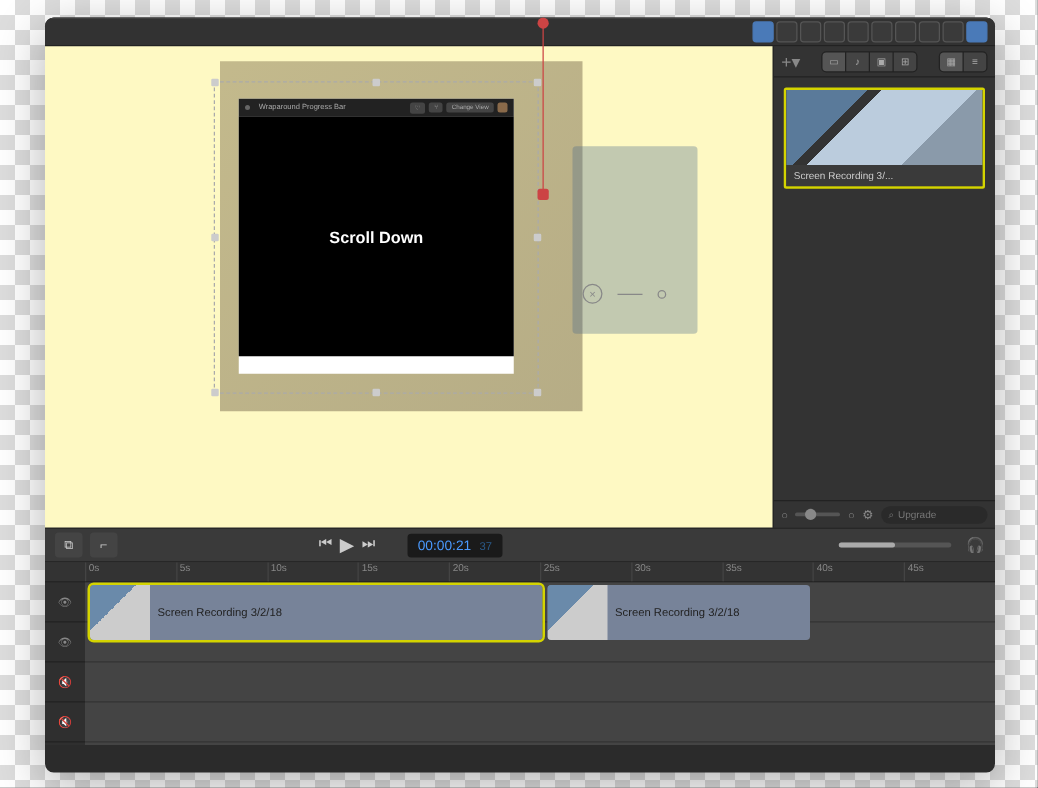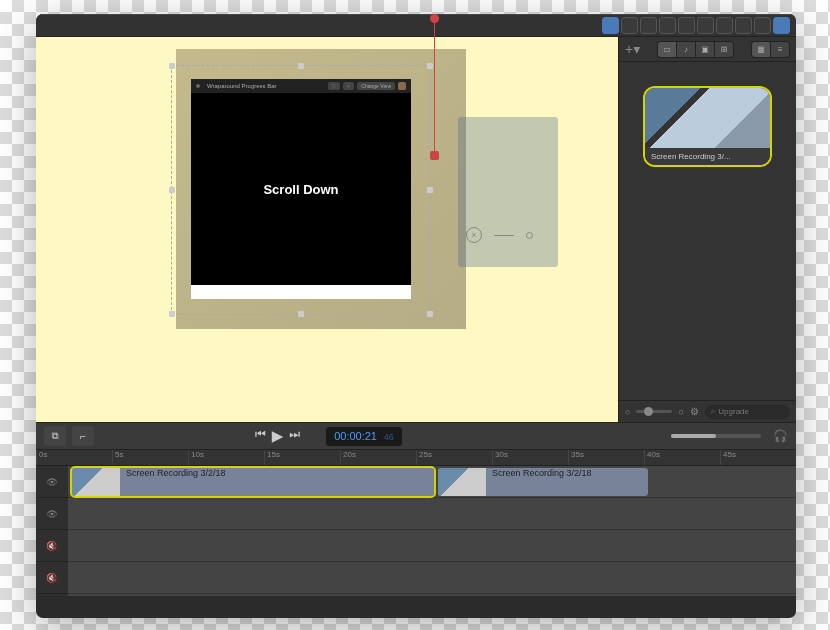--- a/index.html
+++ b/index.html
@@ -39,49 +39,49 @@
   .node{width:16px;height:16px;border:1px solid #888;border-radius:50%;display:flex;align-items:center;justify-content:center;color:#888;font-size:9px}
   .node-line{width:20px;height:1px;background:#888}
   .node-sm{width:7px;height:7px;border:1px solid #888;border-radius:50%}
   .sidebar{width:178px;background:#333;border-left:1px solid #222;display:flex;flex-direction:column}
   .sb-tabs{height:25px;display:flex;align-items:center;padding:0 6px;gap:6px;border-bottom:1px solid #222;justify-content:space-between}
   .sb-tab-grp{display:flex;gap:1px;background:#222;border-radius:4px;padding:1px}
   .sb-tab{width:18px;height:15px;background:#444;font-size:8px;display:flex;align-items:center;justify-content:center;color:#aaa}
   .sb-tab:first-child{border-radius:3px 0 0 3px}.sb-tab:last-child{border-radius:0 3px 3px 0}
   .sb-tab.on{background:#555}
   .sb-add{color:#888;font-size:14px}
-  .media-item{margin:24px;border:2px solid #d4d400;border-radius:12px;overflow:hidden}
+  .media-item{margin:8px;border:2px solid #d4d400;border-radius:2px;overflow:hidden}
   .media-thumb{height:60px;background:linear-gradient(135deg,#5a7a9a 30%,#333 30%,#333 35%,#bbccdd 35%,#bbccdd 70%,#8a9aaa 70%)}
   .media-label{background:#3a3a3a;color:#ccc;font-size:8px;padding:4px 6px}
   .sb-foot{margin-top:auto;height:22px;border-top:1px solid #222;display:flex;align-items:center;gap:6px;padding:0 6px}
   .sb-slider{width:36px;height:3px;background:#555;border-radius:2px;position:relative}
   .sb-slider::after{content:"";position:absolute;left:8px;top:-3px;width:9px;height:9px;background:#888;border-radius:50%}
   .sb-search{flex:1;height:14px;background:#2a2a2a;border-radius:7px;color:#777;font-size:8px;display:flex;align-items:center;padding:0 6px;gap:3px}
   .sb-gear{color:#888;font-size:10px}
   .transport{height:28px;background:#3a3a3a;border-top:1px solid #222;border-bottom:1px solid #222;display:flex;align-items:center;padding:0 8px;gap:6px}
   .tr-btn{width:22px;height:20px;background:#444;border-radius:3px;display:flex;align-items:center;justify-content:center;color:#ccc;font-size:10px}
   .tr-play{display:flex;gap:6px;margin-left:155px}
   .tr-pi{color:#ccc;font-size:12px}
   .timecode{background:#1a1a1a;border-radius:3px;padding:3px 8px;color:#4a9aff;font-size:11px;font-family:monospace;margin-left:20px}
   .timecode .f{color:#2a5a8a;font-size:9px}
   .vol{margin-left:auto;width:90px;height:4px;background:#555;border-radius:2px;position:relative}
   .vol::before{content:"";position:absolute;left:0;width:50%;height:100%;background:#aaa;border-radius:2px}
   .hp{color:#888;font-size:12px;margin-left:6px}
   .timeline{background:#3a3a3a;height:146px;display:flex;flex-direction:column}
-  .ruler{height:16px;background:#333;border-bottom:1px solid #222;display:flex;position:relative;}
+  .ruler{height:16px;background:#333;border-bottom:1px solid #222;display:flex;position:relative;padding-left:32px}
   .tick{flex:1;color:#888;font-size:8px;border-left:1px solid #444;padding-left:2px}
   .playhead{position:absolute;left:398px;top:0;width:1px;height:146px;background:#c44;z-index:5}
   .playhead::before{content:"";position:absolute;top:0;left:-4px;width:9px;height:9px;background:#c44;border-radius:50%}
   .playhead::after{content:"";position:absolute;bottom:0;left:-4px;width:9px;height:9px;background:#c44;border-radius:2px}
   .tracks{flex:1;display:flex}
   .track-hdrs{width:32px;background:#2f2f2f;display:flex;flex-direction:column}
   .th{height:32px;border-bottom:1px solid #222;display:flex;align-items:center;justify-content:center;color:#888;font-size:9px}
   .track-area{flex:1;position:relative;background:#444}
   .track-row{height:32px;border-bottom:1px solid #333;position:relative}
-  .clip{position:absolute;top:2px;height:28px;background:#778399;border-radius:3px;display:flex;align-items:flex-start;overflow:hidden}
+  .clip{position:absolute;top:2px;height:44px;background:#778399;border-radius:3px;display:flex;align-items:center;overflow:hidden}
   .clip.sel{outline:2px solid #d4d400}
   .clip-thumb{width:48px;height:100%;background:linear-gradient(135deg,#6a8aaa 40%,#ccc 40%)}
   .clip-label{color:#222;font-size:9px;padding:0 6px}
 </style>
 </head>
 <body>
 
 <div class="window">
 
   <div class="topbar">
@@ -169,21 +169,21 @@
 
   <div class="transport">
     <div class="tr-btn">⧉</div>
     <div class="tr-btn">⌐</div>
     <div class="tr-play">
       <span class="tr-pi">⏮</span>
       <span class="tr-pi" style="font-size:15px">▶</span>
       <span class="tr-pi">⏭</span>
     </div>
     <div class="timecode">
-      <span>00:00:21</span> <span class="f">46</span>
+      <span>00:00:21</span> <span class="f">37</span>
     </div>
     <div class="vol"></div>
     <span class="hp">🎧</span>
   </div>
 
   <div class="timeline">
     <div class="ruler">
       <div class="tick">0s</div>
       <div class="tick">5s</div>
       <div class="tick">10s</div>

